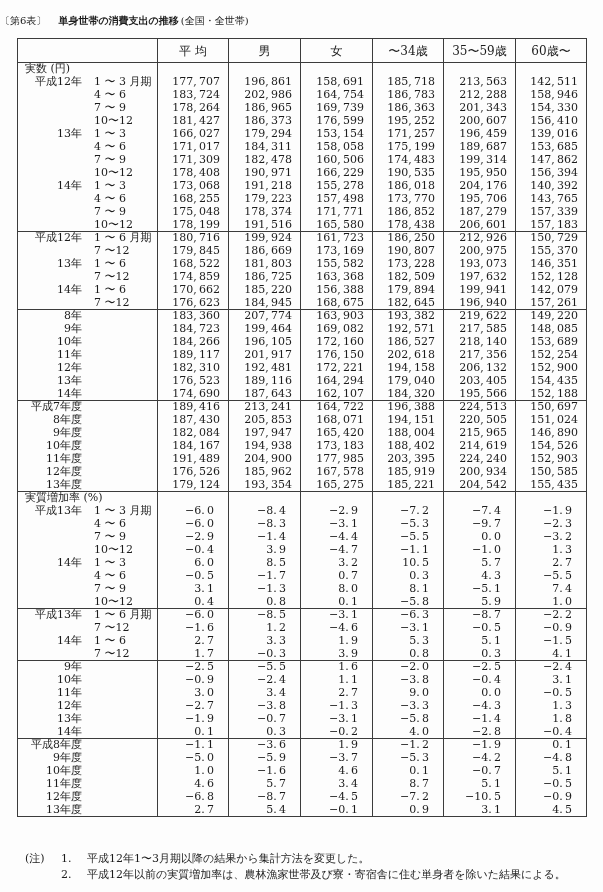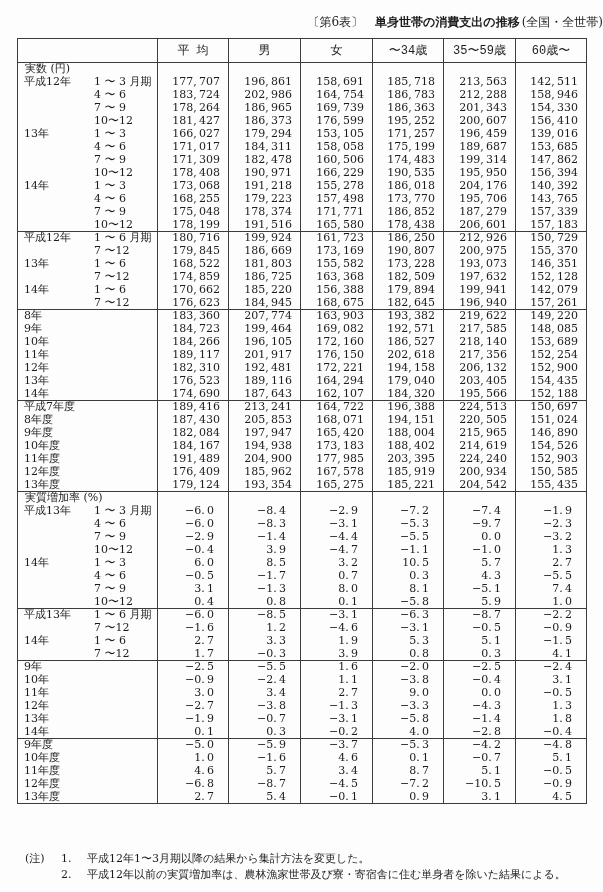--- a/index.html
+++ b/index.html
@@ -4,45 +4,45 @@
 <style>
   html,body{margin:0;padding:0;}
   body{
     width:603px;height:892px;background:#fdfdfd;
     font-family:"DejaVu Serif","Liberation Serif",serif;
     color:#1c1c1c;overflow:hidden;
   }
   .page{position:relative;width:603px;height:892px;}
   .title{
     position:absolute;top:14px;left:0;width:100%;
-    text-align:right;font-size:12px;white-space:pre;
+    text-align:left;font-size:10px;white-space:pre;
   }
   .title .t-tag{font-weight:normal;}
   .title .t-main{font-weight:bold;margin-left:12px;}
   .title .t-scope{font-weight:normal;margin-left:2px;}
   table.main{
     position:absolute;left:17px;top:38px;width:569px;
     border-collapse:collapse;table-layout:fixed;
     border:1px solid #3c3c3c;
   }
   thead{border-bottom:1px solid #3c3c3c;}
   tbody.block{border-top:1px solid #3c3c3c;}
-  thead tr{height:24px;font-family:Liberation Mono, monospace;}
+  thead tr{height:24px;}
   tbody tr{height:13px;}
   th,td{
     padding:0;font-weight:normal;font-size:11px;line-height:12px;
     vertical-align:middle;white-space:nowrap;overflow:hidden;
   }
   th.col,td.num{border-left:1px solid #3c3c3c;}
   th.col{text-align:center;font-size:12px;}
   td.num{text-align:right;padding-right:8px;font-size:11px;}
   td.num.rate{padding-right:14px;}
   td.label-cell{text-align:left;padding-left:6px;}
   td.label-cell .year{
-    display:inline-block;width:58px;white-space:pre;
+    display:inline-block;width:58px;text-align:right;white-space:pre;
   }
   td.label-cell .period{
     display:inline-block;margin-left:12px;white-space:pre;
   }
   td.section-label{padding-left:7px;white-space:pre;}
   .notes{
     position:absolute;left:25px;top:851px;width:560px;
     font-size:11px;line-height:16px;
   }
   .note-row{display:flex;}
@@ -122,21 +122,21 @@
           <td class="num">186, 373</td>
           <td class="num">176, 599</td>
           <td class="num">195, 252</td>
           <td class="num">200, 607</td>
           <td class="num">156, 410</td>
         </tr>
         <tr>
           <td class="label-cell"><span class="year">13年</span><span class="period">1 〜 3</span></td>
           <td class="num">166, 027</td>
           <td class="num">179, 294</td>
-          <td class="num">153, 105</td>
+          <td class="num">153, 154</td>
           <td class="num">171, 257</td>
           <td class="num">196, 459</td>
           <td class="num">139, 016</td>
         </tr>
         <tr>
           <td class="label-cell"><span class="year"></span><span class="period">4 〜 6</span></td>
           <td class="num">171, 017</td>
           <td class="num">184, 311</td>
           <td class="num">158, 058</td>
           <td class="num">175, 199</td>
@@ -360,21 +360,21 @@
           <td class="label-cell"><span class="year">11年度</span><span class="period"></span></td>
           <td class="num">191, 489</td>
           <td class="num">204, 900</td>
           <td class="num">177, 985</td>
           <td class="num">203, 395</td>
           <td class="num">224, 240</td>
           <td class="num">152, 903</td>
         </tr>
         <tr>
           <td class="label-cell"><span class="year">12年度</span><span class="period"></span></td>
-          <td class="num">176, 409</td>
+          <td class="num">176, 526</td>
           <td class="num">185, 962</td>
           <td class="num">167, 578</td>
           <td class="num">185, 919</td>
           <td class="num">200, 934</td>
           <td class="num">150, 585</td>
         </tr>
         <tr>
           <td class="label-cell"><span class="year">13年度</span><span class="period"></span></td>
           <td class="num">179, 124</td>
           <td class="num">193, 354</td>
@@ -555,20 +555,29 @@
           <td class="label-cell"><span class="year">14年</span><span class="period"></span></td>
           <td class="num rate">0. 1</td>
           <td class="num rate">0. 3</td>
           <td class="num rate">−0. 2</td>
           <td class="num rate">4. 0</td>
           <td class="num rate">−2. 8</td>
           <td class="num rate">−0. 4</td>
         </tr>
       </tbody>
       <tbody class="block">
+        <tr>
+          <td class="label-cell"><span class="year">平成8年度</span><span class="period"></span></td>
+          <td class="num rate">−1. 1</td>
+          <td class="num rate">−3. 6</td>
+          <td class="num rate">1. 9</td>
+          <td class="num rate">−1. 2</td>
+          <td class="num rate">−1. 9</td>
+          <td class="num rate">0. 1</td>
+        </tr>
         <tr>
           <td class="label-cell"><span class="year">9年度</span><span class="period"></span></td>
           <td class="num rate">−5. 0</td>
           <td class="num rate">−5. 9</td>
           <td class="num rate">−3. 7</td>
           <td class="num rate">−5. 3</td>
           <td class="num rate">−4. 2</td>
           <td class="num rate">−4. 8</td>
         </tr>
         <tr>

